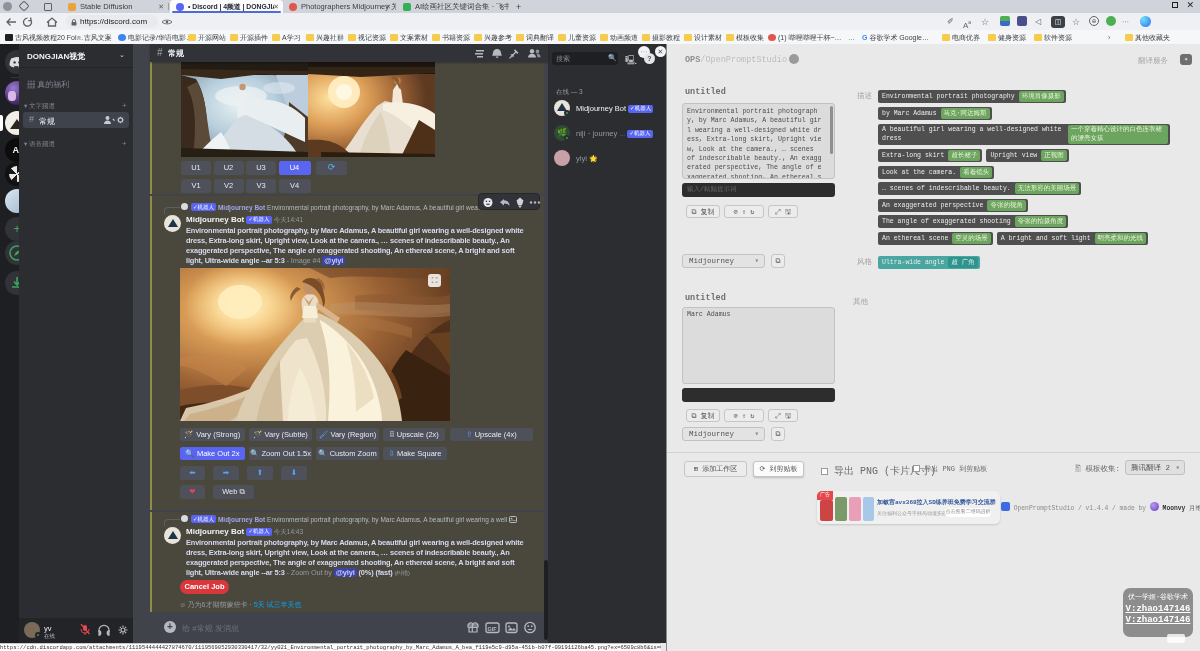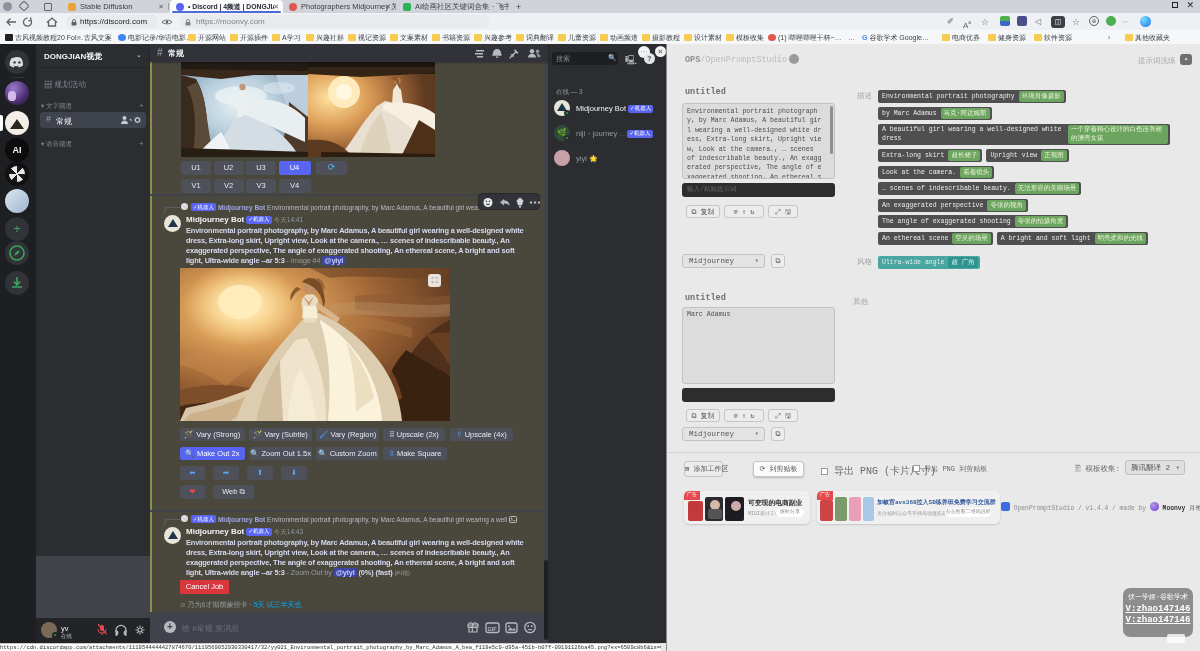--- a/index.html
+++ b/index.html
@@ -14,21 +14,21 @@
 #toolbar{position:absolute;left:0;top:13px;width:1200px;height:17px;background:#eef0f4;}
 #bookbar{position:absolute;left:0;top:30px;width:1200px;height:14px;background:#f6f7f9;font-size:7px;color:#3c4043;}
 .bm{position:absolute;top:2.5px;height:9px;line-height:9px;white-space:nowrap;}
 .bm .fld{display:inline-block;width:8px;height:7px;background:#f7cb4d;border-radius:1px;vertical-align:-1px;margin-right:2px;}
 .addr{position:absolute;top:2px;height:13px;border-radius:7px;background:#e8eaed;font-size:8px;color:#202124;line-height:13px;}
 .tico{position:absolute;top:2.5px;color:#5f6368;font-size:9px;line-height:12px;}
 
 #discord{position:absolute;left:0;top:44px;width:666px;height:599px;background:#404349;overflow:hidden;}
 #rail{position:absolute;left:0;top:0;width:36px;height:599px;background:#1e1f22;}
 .srv{position:absolute;left:5px;width:26px;height:26px;border-radius:13px;overflow:hidden;}
-#sidebar{position:absolute;left:36px;top:0;width:114px;height:512px;background:#2b2d31;}
+#sidebar{position:absolute;left:19px;top:0;width:114px;height:599px;background:#2b2d31;}
 #chat{position:absolute;left:150px;top:0;width:398px;height:599px;background:#404349;}
 #members{position:absolute;left:548px;top:0;width:118px;height:599px;background:#2b2d31;}
 #chathead{position:absolute;left:150px;top:0;width:398px;height:18px;background:#313338;box-shadow:0 1px 2px rgba(0,0,0,.3);z-index:5;}
 .mention{position:absolute;left:0;width:394px;background:#4a483d;border-left:2px solid #8f8e49;}
 .dbtn{position:absolute;height:13.5px;background:#4e505a;border-radius:2.5px;color:#e8eaf0;font-size:7.5px;text-align:center;line-height:13.5px;white-space:nowrap;}
 .dbtn.blue{background:#5865f2;color:#fff;}
 .msgtext{color:#d6d9f2;font-weight:bold;font-size:7.4px;line-height:10px;letter-spacing:-0.15px;}
 .gray{color:#949ba4;}
 .badge{display:inline-block;background:#5865f2;color:#fff;font-size:5.5px;border-radius:2px;padding:0.5px 2px;line-height:7px;vertical-align:1px;font-weight:normal;}
 
@@ -65,24 +65,20 @@
         <path d="M41,5.5 l5,-4.5 5,4.5 M42.5,4.8 V9 h7 V4.8"></path>
       </svg>
  <div class="addr" style="left:66px;width:92px;padding-left:14px;"><svg style="position:absolute;left:5px;top:3.5px;" width="6" height="7" viewBox="0 0 6 7">
           <rect x="0.5" y="3" width="5" height="3.6" rx="0.8" fill="#5f6368"></rect>
           <path d="M1.5,3 V2 a1.5,1.5 0 0 1 3,0 V3" fill="none" stroke="#5f6368" stroke-width="0.9"></path>
         </svg>https://discord.com</div>
  <svg class="abs" style="left:162px;top:6px;" width="10" height="6" viewBox="0 0 10 6">
         <path d="M0,3 C2,0.5 8,0.5 10,3 C8,5.5 2,5.5 0,3 Z" fill="none" stroke="#5f6368" stroke-width="0.9"></path>
         <circle cx="5" cy="3" r="1.3" fill="#5f6368"></circle>
       </svg>
- <div class="addr" style="left:180px;width:310px;padding-left:16px;color:#80868b;"><svg style="position:absolute;left:5px;top:3.5px;" width="6" height="7" viewBox="0 0 6 7">
-          <rect x="0.5" y="3" width="5" height="3.6" rx="0.8" fill="#80868b"></rect>
-          <path d="M1.5,3 V2 a1.5,1.5 0 0 1 3,0 V3" fill="none" stroke="#80868b" stroke-width="0.9"></path>
-        </svg>https://moonvy.com</div>
  <div class="tico" style="left:947px;font-size:8px;">✐</div>
  <div class="tico" style="left:963px;font-size:8px;">A<sup style="font-size:5px;">a</sup></div>
  <div class="tico" style="left:981px;">☆</div>
  <div class="abs" style="left:1000px;top:3px;width:10px;height:10px;background:linear-gradient(#4caf50 50%,#3f67c7 50%);border-radius:2px;"></div>
  <div class="abs" style="left:1017px;top:3px;width:10px;height:10px;background:#4a4f8c;border-radius:2px;"></div>
  <div class="tico" style="left:1035px;font-size:8px;">◁</div>
  <div class="abs" style="left:1051px;top:2.5px;width:14px;height:12px;background:#3b3f46;border-radius:3px;color:#fff;font-size:7px;text-align:center;line-height:12px;">◫</div>
  <div class="tico" style="left:1072px;">☆</div>
  <div class="abs" style="left:1089px;top:3px;width:10px;height:10px;border:1px solid #5f6368;border-radius:50%;color:#5f6368;font-size:6px;text-align:center;line-height:9px;">⊕</div>
  <div class="abs" style="left:1106px;top:3px;width:10px;height:10px;background:#4caf50;border-radius:50%;"></div>
@@ -245,21 +241,21 @@
   <circle cx="130" cy="20" r="6.5" fill="#c39165"></circle>
   <path d="M122,14 C127,7 140,10 142,18 C144,27 147,35 143,39 C143,27 135,17 122,14 Z" fill="#7a4d27"></path>
   <path d="M117,19 C111,23 109,29 111,33 C113,27 117,23 121,21 Z" fill="#8a5a30"></path>
   <path d="M136,12 C140,14 143,18 144,23 C146,18 143,12 138,10 Z" fill="#9a6638"></path>
  </svg>
  <div class="abs" style="left:278px;top:230px;width:13px;height:13px;background:rgba(255,255,255,.85);border-radius:3px;color:#555;font-size:8px;text-align:center;line-height:13px;">⛶</div>
  <div class="dbtn" style="left:30px;top:383.5px;width:65px;"><span style="color:#d8d4c0;">🪄</span> Vary (Strong)</div>
  <div class="dbtn" style="left:99px;top:383.5px;width:63px;"><span style="color:#d8d4c0;">🪄</span> Vary (Subtle)</div>
  <div class="dbtn" style="left:166px;top:383.5px;width:63px;"><span style="color:#5ba3f5;">🖌</span> Vary (Region)</div>
  <div class="dbtn" style="left:233px;top:383.5px;width:62px;">⠿ Upscale (2x)</div>
- <div class="dbtn" style="left:300px;top:383.5px;width:63px;"><span style="color:#5ba3f5;">⇪</span> Upscale (4x)</div>
+ <div class="dbtn" style="left:300px;top:383.5px;width:83px;"><span style="color:#5ba3f5;">⇪</span> Upscale (4x)</div>
  <div class="dbtn blue" style="left:30px;top:402.6px;width:65px;">🔍 Make Out 2x</div>
  <div class="dbtn" style="left:99px;top:402.6px;width:63px;"><span style="color:#9bb0c5;">🔍</span> Zoom Out 1.5x</div>
  <div class="dbtn" style="left:166px;top:402.6px;width:63px;"><span style="color:#9bb0c5;">🔍</span> Custom Zoom</div>
  <div class="dbtn" style="left:233px;top:402.6px;width:64px;"><span style="color:#5ba3f5;">⇳</span> Make Square</div>
  <div class="dbtn" style="left:30px;top:422px;width:25px;color:#5ba3f5;">⬅</div>
  <div class="dbtn" style="left:63px;top:422px;width:26px;color:#5ba3f5;">➡</div>
  <div class="dbtn" style="left:97px;top:422px;width:26px;color:#5ba3f5;">⬆</div>
  <div class="dbtn" style="left:131px;top:422px;width:26px;color:#5ba3f5;">⬇</div>
  <div class="dbtn" style="left:30px;top:441px;width:25px;color:#e8464b;">❤</div>
  <div class="dbtn" style="left:63px;top:441px;width:41px;">Web ⧉</div>
@@ -269,21 +265,21 @@
  <div class="abs" style="left:31px;top:471px;width:7px;height:7px;border-radius:50%;background:#d8dce0;"></div>
  <div class="abs" style="left:41px;top:471px;font-size:6.5px;"><span class="badge">✓机器人</span> <span style="color:#9fa4e8;font-weight:bold;">Midjourney Bot</span> <span style="color:#b5bac1;">Environmental portrait photography, by Marc Adamus, A beautiful girl wearing a well</span> <svg width="8" height="7" viewBox="0 0 8 7" style="vertical-align:-1px;">
             <rect x="0.5" y="0.5" width="7" height="6" rx="1" fill="none" stroke="#b5bac1"></rect>
             <circle cx="2.5" cy="2.5" r="0.8" fill="#b5bac1"></circle>
             <path d="M1,5.5 l2,-2 1.5,1.5 1,-1 1.5,1.5" stroke="#b5bac1" fill="none" stroke-width="0.8"></path>
           </svg></div>
  <div class="abs" style="left:14px;top:483px;width:17px;height:17px;border-radius:50%;background:#e9e5db;"></div>
  <div class="abs" style="left:18px;top:487px;width:0;height:0;border-left:5px solid transparent;border-right:5px solid transparent;border-bottom:8px solid #1d3449;"></div>
  <div class="abs" style="left:36px;top:483px;font-size:8px;color:#f2f3f5;font-weight:bold;">Midjourney Bot <span class="badge">✓机器人</span> <span class="gray" style="font-size:6.5px;font-weight:normal;">今天14:43</span></div>
  <div class="abs msgtext" style="left:36px;top:494px;width:352px;white-space:nowrap;">Environmental portrait photography, by Marc Adamus, A beautiful girl wearing a well-designed white<br>dress, Extra-long skirt, Upright view, Look at the camera., … scenes of indescribable beauty., An<br>exaggerated perspective, The angle of exaggerated shooting, An ethereal scene, A bright and soft<br>light, Ultra-wide angle --ar 5:3 <span class="gray" style="font-weight:normal;">- Zoom Out by</span> <span style="background:#3c45a5;color:#c9cdfb;border-radius:2px;padding:0 2px;">@yiyi</span> (0%) (fast) <span class="gray" style="font-weight:normal;font-size:6px;">(纠错)</span></div>
- <div class="abs" style="left:30px;top:536px;width:49px;height:14px;background:#da373c;border-radius:0;color:#fff;font-size:7.5px;font-weight:normal;text-align:center;line-height:14px;">Cancel Job</div>
+ <div class="abs" style="left:30px;top:536px;width:49px;height:14px;background:#da373c;border-radius:7px;color:#fff;font-size:7.5px;font-weight:bold;text-align:center;line-height:14px;">Cancel Job</div>
  <div class="abs" style="left:30px;top:556px;font-size:7px;color:#949ba4;">⊙ 乃为6才期萌蒙些卡 · <span style="color:#00a8fc;">5天 试三半天也</span></div>
 
  <div class="abs" style="left:6px;top:571px;width:386px;height:25px;background:#40434b;border-radius:7px;"></div>
  <div class="abs" style="left:14px;top:577px;width:12px;height:12px;border-radius:50%;background:#b5bac1;color:#40434b;font-size:10px;font-weight:bold;text-align:center;line-height:12px;">+</div>
  <div class="abs" style="left:32px;top:579px;font-size:8px;color:#6d7078;">给 #常规 发消息</div>
  <svg class="abs" style="left:316px;top:576px;" width="72" height="14" viewBox="0 0 72 14" fill="#b5bac1">
   <path d="M2,5 h10 v2 h-10 Z M3,7.5 h8 v4.5 h-8 Z M6.3,5 v7 M2,5 c1,-2.5 4,-3 5,-.5 c1,-2.5 4,-2 5,.5" stroke="#b5bac1" stroke-width="1.2" fill="none"></path>
   <rect x="20" y="3" width="13" height="9.5" rx="2" fill="none" stroke="#b5bac1" stroke-width="1.3"></rect>
           <text x="21.5" y="10.5" font-size="5.5" font-family="Liberation Sans" fill="#b5bac1" font-weight="bold">GIF</text>
   <rect x="40" y="3" width="11" height="9.5" rx="2" fill="none" stroke="#b5bac1" stroke-width="1.3"></rect>
@@ -336,21 +332,21 @@
             <path d="M15,9 l-2,4 -4,2 2,-4 Z" fill="#3ba55d"></path>
           </svg></div>
  <div class="srv" style="top:227px;width:24px;height:24px;background:#313338;"><svg width="24" height="24" viewBox="0 0 24 24">
             <path d="M12,6 v7 M9,10.5 l3,3.5 3,-3.5 M7,16 h10" stroke="#3ba55d" stroke-width="1.6" fill="none"></path>
           </svg></div>
 </div>
 <div id="sidebar">
  <div class="abs" style="left:0;top:0;width:114px;height:24px;border-bottom:1px solid #222428;"></div>
  <div class="abs" style="left:8px;top:7px;font-size:8px;font-weight:bold;color:#f2f3f5;">DONGJIAN视觉</div>
  <div class="abs" style="left:100px;top:7px;font-size:7px;color:#dbdee1;">⌄</div>
- <div class="abs" style="left:8px;top:33px;width:98px;height:15px;color:#80848e;font-size:8px;line-height:15px;">▦ 规划活动</div>
+ <div class="abs" style="left:8px;top:33px;width:98px;height:15px;color:#80848e;font-size:8px;line-height:15px;">▦ 真的福利</div>
  <div class="abs" style="left:5px;top:58px;font-size:6.5px;color:#80848e;">▾ 文字频道</div>
  <div class="abs" style="left:103px;top:57px;font-size:8px;color:#80848e;">+</div>
  <div class="abs" style="left:4px;top:68px;width:106px;height:16px;background:#3f434b;border-radius:3px;"></div>
  <div class="abs" style="left:10px;top:70px;font-size:9px;color:#949ba4;">#</div>
  <div class="abs" style="left:20px;top:72px;font-size:8px;color:#f2f3f5;">常规</div>
  <svg class="abs" style="left:84px;top:71px;" width="24" height="10" viewBox="0 0 24 10" fill="#c6cad2">
           <circle cx="4.5" cy="3" r="2"></circle>
           <path d="M1,9 c0,-2.3 1.6,-3.5 3.5,-3.5 c1.9,0 3.5,1.2 3.5,3.5 Z"></path>
           <path d="M9.5,4.2 h2.4 v1.2 h-2.4 Z" transform="rotate(45 10.7 4.8)"></path>
           <circle cx="17.5" cy="5" r="2.1" fill="none" stroke="#c6cad2" stroke-width="1.1"></circle>
@@ -402,21 +398,21 @@
  <div class="abs" style="left:16px;top:91px;width:6px;height:6px;border-radius:50%;background:#23a559;border:2px solid #2b2d31;"></div>
  <div class="abs" style="left:28px;top:85px;font-size:7.5px;color:#949ba4;">niji・journey <span style="font-size:6px;">…</span> <span class="badge">✓机器人</span></div>
  <div class="abs" style="left:6px;top:106px;width:16px;height:16px;border-radius:50%;background:#c8a0a8;"></div>
  <div class="abs" style="left:28px;top:110px;font-size:7.5px;color:#949ba4;">yiyi <span style="font-size:7px;">🌟</span></div>
 </div>
 </div>
 
 <div id="ops">
  <div class="abs" style="left:18px;top:11px;font-size:8.5px;color:#8f8f8f;font-weight:bold;">OPS<span style="color:#bdbdbd;font-weight:normal;">/OpenPromptStudio</span></div>
  <div class="abs" style="left:122px;top:10px;width:10px;height:10px;border-radius:50%;background:#9a9a9a;"></div>
- <div class="abs" style="left:471px;top:12px;font-size:7.5px;color:#a8a8a8;">提示词洗练</div>
+ <div class="abs" style="left:471px;top:12px;font-size:7.5px;color:#a8a8a8;">翻译服务</div>
  <div class="abs" style="left:513px;top:10px;width:12px;height:11px;background:#6f6f6f;border-radius:3px;color:#e8e8e8;font-size:7px;text-align:center;line-height:11px;">✦</div>
  <div class="abs" style="left:18px;top:43px;font-size:8.5px;color:#6e6e6e;font-weight:bold;">untitled</div>
  <div class="abs" style="left:15px;top:59px;width:153px;height:76px;background:#dcdcdc;border:1px solid #c2c2c2;border-radius:3px;overflow:hidden;">
   <div style="padding:3px 4px;font-size:6.6px;line-height:9.4px;color:#4d4d4d;white-space:pre;">Environmental portrait photograph
 y, by Marc Adamus, A beautiful gir
 l wearing a well-designed white dr
 ess, Extra-long skirt, Upright vie
 w, Look at the camera., … scenes
 of indescribable beauty., An exagg
 erated perspective, The angle of e
@@ -452,41 +448,27 @@
  <div class="tagrow" style="top:122px;"><span class="tag">Look at the camera.<span class="zh">看着镜头</span></span></div>
  <div class="tagrow" style="top:138px;"><span class="tag">… scenes of indescribable beauty.<span class="zh">无法形容的美丽场景</span></span></div>
  <div class="tagrow" style="top:155px;"><span class="tag">An exaggerated perspective<span class="zh">夸张的视角</span></span></div>
  <div class="tagrow" style="top:171px;"><span class="tag">The angle of exaggerated shooting<span class="zh">夸张的拍摄角度</span></span></div>
  <div class="tagrow" style="top:188px;"><span class="tag">An ethereal scene<span class="zh">空灵的场景</span></span><span style="display:inline-block;width:4px;"></span><span class="tag">A bright and soft light<span class="zh">明亮柔和的光线</span></span></div>
  <div class="lab" style="top:213px;">风格</div>
  <div class="tagrow" style="top:212px;"><span class="tag" style="background:#49a6a0;">Ultra-wide angle<span class="zh" style="background:#2f948e;color:#dff3ef;">超 广角</span></span></div>
  <div class="lab" style="left:186px;top:253px;width:30px;">其他</div>
 
  <div class="abs" style="left:0;top:408px;width:534px;height:1px;background:#d2d2d2;"></div>
- <div class="opsbtn" style="left:17px;top:417px;width:39px;height:16px;line-height:15px;">⊞ 添加工作区</div>
+ <div class="opsbtn" style="left:17px;top:417px;width:63px;height:16px;line-height:15px;">⊞ 添加工作区</div>
  <div class="opsbtn" style="left:86px;top:417px;width:51px;height:16px;line-height:15px;background:#fbfbfb;box-shadow:0 1px 2px rgba(0,0,0,.2);">⟳ 到剪贴板</div>
  <div class="abs" style="left:154px;top:419.5px;font-size:10px;color:#6a6a6a;"><span style="display:inline-block;width:7px;height:7px;border:1px solid #9a9a9a;background:#fff;vertical-align:-1px;"></span> 导出 PNG (卡片尺寸)</div>
  <div class="abs" style="left:246px;top:419.5px;font-size:7px;color:#6a6a6a;"><span style="display:inline-block;width:7px;height:7px;border:1px solid #9a9a9a;background:#fff;vertical-align:-1px;"></span> 导出 PNG 到剪贴板</div>
  <div class="abs" style="left:408px;top:419px;font-size:7.5px;color:#6a6a6a;">🖺 模板收集:</div>
  <div class="abs" style="left:458px;top:416px;width:60px;height:15px;background:#e0e0e0;border:1px solid #c0c0c0;border-radius:3px;font-size:7.5px;color:#555;line-height:14px;padding-left:5px;">腾讯翻译 2<span style="position:absolute;right:4px;color:#888;">▾</span></div>
 
- <div class="abs" style="left:17px;top:447px;width:126px;height:33px;background:#f0f0f0;border-radius:5px;box-shadow:0 1px 2px rgba(0,0,0,.15);overflow:hidden;">
-  <div class="abs" style="left:0;top:0;width:16px;height:9px;background:#e5484d;color:#fff;font-size:5px;text-align:center;line-height:9px;">广告</div>
-  <div class="abs" style="left:4px;top:10px;width:15px;height:20px;background:#c23a3a;border-radius:2px;"></div>
-  <div class="abs" style="left:21px;top:6px;width:18px;height:24px;background:#2a2a30;border-radius:2px;">
-          <div class="abs" style="left:5px;top:3px;width:10px;height:10px;border-radius:50%;background:#d8b8a8;"></div>
-          <div class="abs" style="left:3px;top:12px;width:14px;height:10px;background:#555;border-radius:2px;"></div>
-        </div>
-  <div class="abs" style="left:41px;top:6px;width:19px;height:24px;background:#1c1c22;border-radius:2px;">
-          <div class="abs" style="left:6px;top:4px;width:10px;height:10px;border-radius:50%;background:#caa;"></div>
-        </div>
-  <div class="abs" style="left:64px;top:6.5px;font-size:6.8px;color:#333;font-weight:bold;white-space:nowrap;">可变现的电商副业</div>
-  <div class="abs" style="left:64px;top:19px;font-size:5px;color:#999;white-space:nowrap;">MIUI设计工作号</div>
-  <div class="abs" style="left:92px;top:16.5px;width:28px;height:9px;background:#fff;border-radius:5px;font-size:5px;color:#888;text-align:center;line-height:9px;">限时分享</div>
- </div>
  <div class="abs" style="left:150px;top:447px;width:183px;height:33px;background:#f0f0f0;border-radius:5px;box-shadow:0 1px 2px rgba(0,0,0,.15);overflow:hidden;">
   <div class="abs" style="left:0;top:0;width:16px;height:9px;background:#e5484d;color:#fff;font-size:5px;text-align:center;line-height:9px;">广告</div>
   <div class="abs" style="left:3px;top:9px;width:13px;height:21px;background:#cc4444;border-radius:2px;"></div>
   <div class="abs" style="left:18px;top:6px;width:12px;height:24px;background:#7a9a6a;border-radius:2px;"></div>
   <div class="abs" style="left:32px;top:6px;width:12px;height:24px;background:#e8a0b8;border-radius:2px;"></div>
   <div class="abs" style="left:46px;top:6px;width:11px;height:24px;background:#a8c8e8;border-radius:2px;"></div>
   <div class="abs" style="left:60px;top:7px;font-size:6px;color:#335a9a;font-weight:bold;white-space:nowrap;">加敏宫avx368拉入SD练养班免费学习交流群</div>
   <div class="abs" style="left:60px;top:19px;font-size:5px;color:#999;white-space:nowrap;">关注福利公众号手残与动漫实战营</div>
   <div class="abs" style="left:128px;top:16.5px;width:46px;height:9px;background:#fff;border-radius:5px;font-size:5px;color:#888;text-align:center;line-height:9px;">点击查看二维码进群</div>
  </div>

